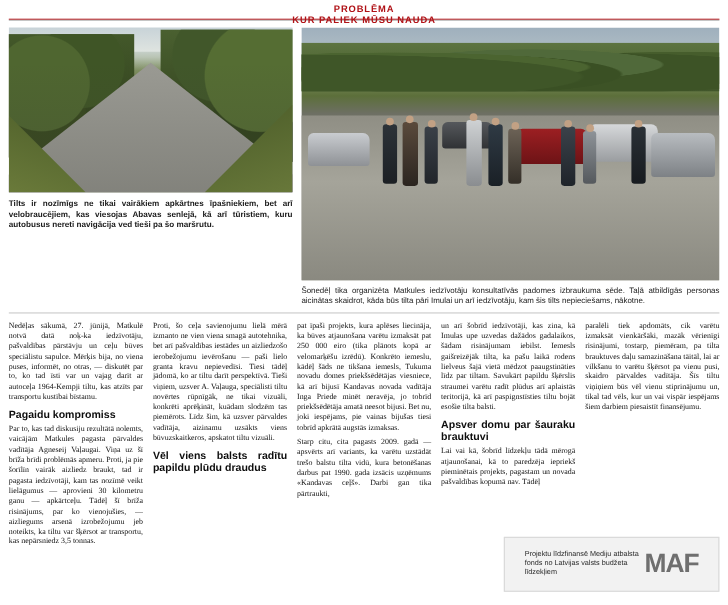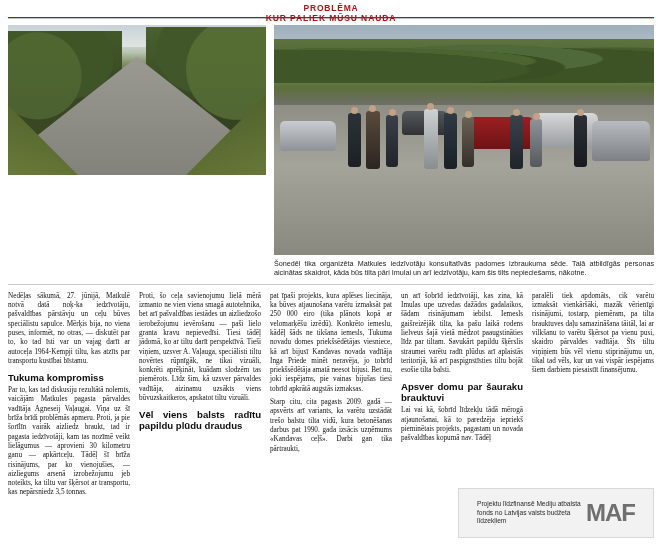--- a/index.html
+++ b/index.html
@@ -179,20 +179,21 @@
         <div class="road-scene">
           <div class="sky"></div>
           <div class="treesL"></div>
           <div class="treesR"></div>
           <div class="road"></div>
           <div class="roadtex"></div>
           <div class="shoulderL"></div>
           <div class="shoulderR"></div>
         </div>
       </div>
+      <div class="caption">Tilts ir nozīmīgs ne tikai vairākiem apkārtnes īpašniekiem, bet arī velobraucējiem, kas viesojas Abavas senlejā, kā arī tūristiem, kuru autobusus nereti navigācija ved tieši pa šo maršrutu.</div>
     </div>
 
     <div style="width:424px;">
       <div class="photo right">
         <div class="cars-scene">
           <div class="treeline"></div>
           <div class="ground"></div>
           <div class="car c1"></div>
           <div class="car c5"></div>
           <div class="car c2"></div>
@@ -221,21 +222,21 @@
       <div class="photo-caption-right">Šonedēļ tika organizēta Matkules iedzīvotāju konsultatīvās padomes izbraukuma sēde. Taļā atbildīgās personas aicinātas skaidrot, kāda būs tilta pāri Imulai un arī iedzīvotāju, kam šis tilts nepieciešams, nākotne.</div>
     </div>
   </div>
 
   <div class="rule-top-cols"></div>
 
   <div class="colwrap">
 
     <div class="col c-a">
       <p>Nedēļas sākumā, 27. jūnijā, Matkulē notvā datā noķ-ka iedzīvotāju, pašvaldības pārstāvju un ceļu būves speciālistu sapulce. Mērķis bija, no viena puses, informēt, no otras, — diskutēt par to, ko tad īsti var un vajag darīt ar autoceļa 1964-Kempji tiltu, kas atzīts par transportu kustībai bīstamu.</p>
-      <div class="sub">Tukuma kompromiss</div>
+      <div class="sub">Pagaidu kompromiss</div>
       <p>Par to, kas tad diskusiju rezultātā nolemts, vaicājām Matkules pagasta pārvaldes vadītāja Agneseij Vaļaugai. Viņa uz šī brīža brīdi problēmās apmeru. Proti, ja pie šorīlīn vairāk aizliedz braukt, tad ir pagasta iedzīvotāji, kam tas nozīmē veikt lielāgumus — aprovieni 30 kilometru ganu — apkārtceļu. Tādēļ šī brīža risinājums, par ko vienojušies, — aizliegums arsenā izrobežojumu jeb noteikts, ka tiltu var šķērsot ar transportu, kas nepārsniedz 3,5 tonnas.</p>
     </div>
 
     <div class="col c-b">
       <p>Proti, šo ceļa savienojumu lielā mērā izmanto ne vien viena smagā autotehnika, bet arī pašvaldības iestādes un aizliedzošo ierobežojumu ievērošanu — paši lielo granta kravu nepievedīsi. Tiesi tādēļ jādomā, ko ar tiltu darīt perspektīvā. Tieši viņiem, uzsver A. Vaļauga, speciālisti tiltu novērtes rūpnīgāk, ne tikai vizuāli, konkrēti aprēķināt, kuādam slodzēm tas piemērots. Līdz šim, kā uzsver pārvaldes vadītāja, aizinamu uzsākts viens būvuzskaitkeros, apskatot tiltu vizuāli.</p>
       <div class="sub">Vēl viens balsts radītu papildu plūdu draudus</div>
     </div>
 
     <div class="col c-c">
       <p>pat īpaši projekts, kura aplēses liecināja, ka būves atjaunošana varētu izmaksāt pat 250 000 eiro (tika plānots kopā ar velomarķēšu izrēdū). Konkrēto iemeslu, kādēļ šāds ne tikšana iemesls, Tukuma novadu domes priekšsēdētājas viesniece, kā arī bijusī Kandavas novada vadītāja Inga Priede minēt neravēja, jo tobrīd priekšsēdētāja amatā neesot bijusi. Bet nu, joki iespējams, pie vainas bijušas tiesi tobrīd apkrātā augstās izmaksas.</p>

